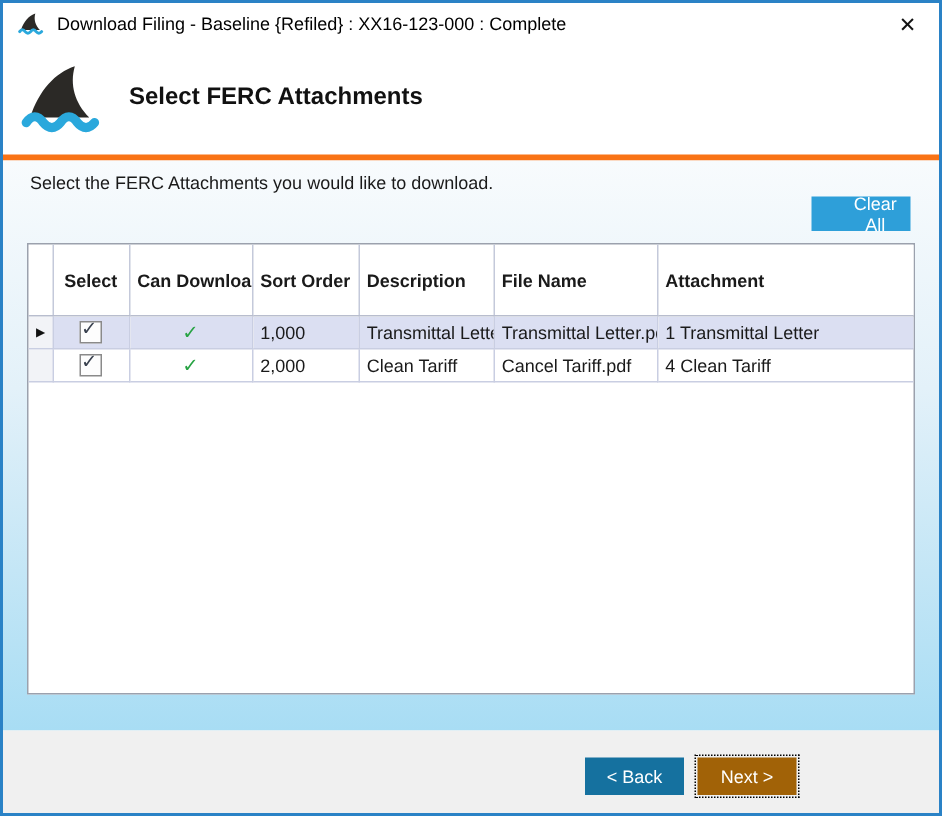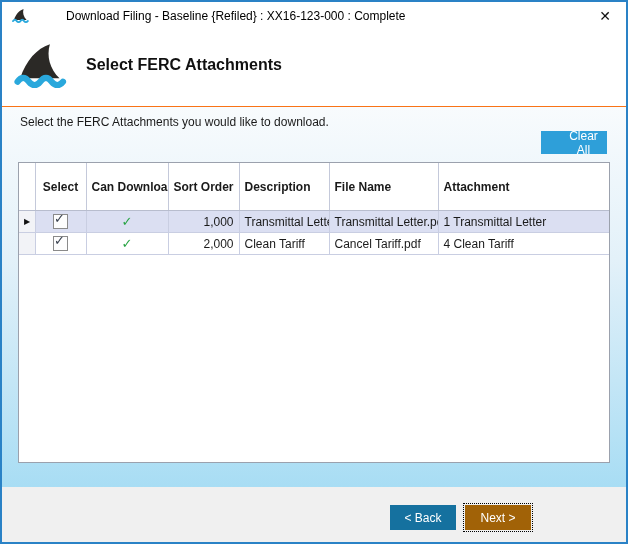--- a/index.html
+++ b/index.html
@@ -1,25 +1,25 @@
 <!DOCTYPE html>
 <html><head>
 <meta charset="utf-8">
 <style>
   html,body{margin:0;padding:0;background:#d8d8d8;font-family:"Liberation Sans","DejaVu Sans",sans-serif;}
   .window{position:relative;width:628px;height:544px;background:#ffffff;border:2px solid #2a82c6;box-sizing:border-box;overflow:hidden;}
 
   
-  .titlebar{position:absolute;left:0;top:0;width:624px;height:28px;background:#ffffff;display:flex;align-items:center;gap:28px;}
+  .titlebar{position:absolute;left:0;top:0;width:624px;height:28px;background:#ffffff;display:flex;align-items:center;}
   .titlebar .app-icon{margin-left:10px;width:18px;height:16px;flex:0 0 auto;}
   .titlebar .title{margin-left:8px;font-size:12px;color:#000;white-space:nowrap;}
   .close-btn{position:absolute;right:10px;top:4px;width:22px;height:20px;display:flex;align-items:center;justify-content:center;font-size:14px;color:#111;cursor:pointer;}
 
   
-  .headerband{position:absolute;left:0;top:28px;width:624px;height:77px;background:#ffffff;border-bottom:1px solid #f97316;box-sizing:border-box;}
+  .headerband{position:absolute;left:0;top:28px;width:624px;height:77px;background:#ffffff;border-bottom:4px solid #f97316;box-sizing:border-box;}
   .logo{position:absolute;left:12px;top:10px;}
   .heading{position:absolute;left:84px;top:26px;font-size:16px;font-weight:bold;color:#111;}
 
   
   .content{position:absolute;left:0;top:105px;width:624px;height:380px;
     background:linear-gradient(to bottom,#f8fbfd 0%,#e3f1f9 40%,#c4e6f6 72%,#a8ddf4 100%);}
   .instruction{position:absolute;left:18px;top:8px;font-size:12px;color:#1a1a1a;}
   .topbtn{position:absolute;top:24px;width:66px;height:23px;background:#2e9fd9;color:#ffffff;border:none;
     font-size:12px;font-family:inherit;display:flex;align-items:center;justify-content:center;cursor:pointer;}
   .btn-select-all{left:441px;margin-top:48px;}
@@ -28,21 +28,21 @@
   
   .grid-wrap{position:absolute;left:16px;top:55px;width:592px;height:301px;background:#ffffff;border:1px solid #9ba1ad;box-sizing:border-box;}
   table.grid{border-collapse:collapse;table-layout:fixed;width:100%;font-size:12px;color:#1a1a1a;}
   table.grid th{height:23px;font-weight:bold;background:#ffffff;border-right:1px solid #c4c9da;border-bottom:1px solid #b8bdce;padding:12px 5px;white-space:nowrap;overflow:hidden;}
   table.grid td{height:21px;border-right:1px solid #c9cee2;border-bottom:1px solid #c9cee2;padding:0 5px;white-space:nowrap;overflow:hidden;}
   table.grid th:last-child,table.grid td:last-child{border-right:none;}
   .col-sel{width:16px;} .col-select{width:51px;} .col-can{width:82px;} .col-sort{width:71px;}
   .col-desc{width:90px;} .col-file{width:109px;}
   td.rowsel{background:#f2f3f7;padding:0;text-align:center;font-size:8px;color:#111;}
   tr.current td:not(.rowsel){background:#dbdff2;}
-  .c{text-align:center;} .r{text-align:right;} .l{text-align:left;}
+  .c{text-align:center;} .r{} .l{text-align:left;}
   .chk{display:inline-block;width:13px;height:13px;border:1px solid #8a8a8a;background:#fdfdfd;position:relative;vertical-align:middle;}
   .chk span{position:absolute;left:0px;top:-4px;font-size:13px;font-weight:bold;color:#39414f;}
   .greencheck{color:#27a343;font-weight:bold;font-size:13px;}
 
   
   .footer{position:absolute;left:0;top:485px;width:624px;height:65px;background:#f0f0f0;}
   .footbtn{position:absolute;top:18px;width:66px;height:25px;border:none;color:#ffffff;font-size:12px;font-family:inherit;
     display:flex;align-items:center;justify-content:center;cursor:pointer;}
   .btn-back{left:388px;background:#15719f;}
   .btn-next{left:463px;background:#a16207;outline:1px dotted #000;outline-offset:1px;}

